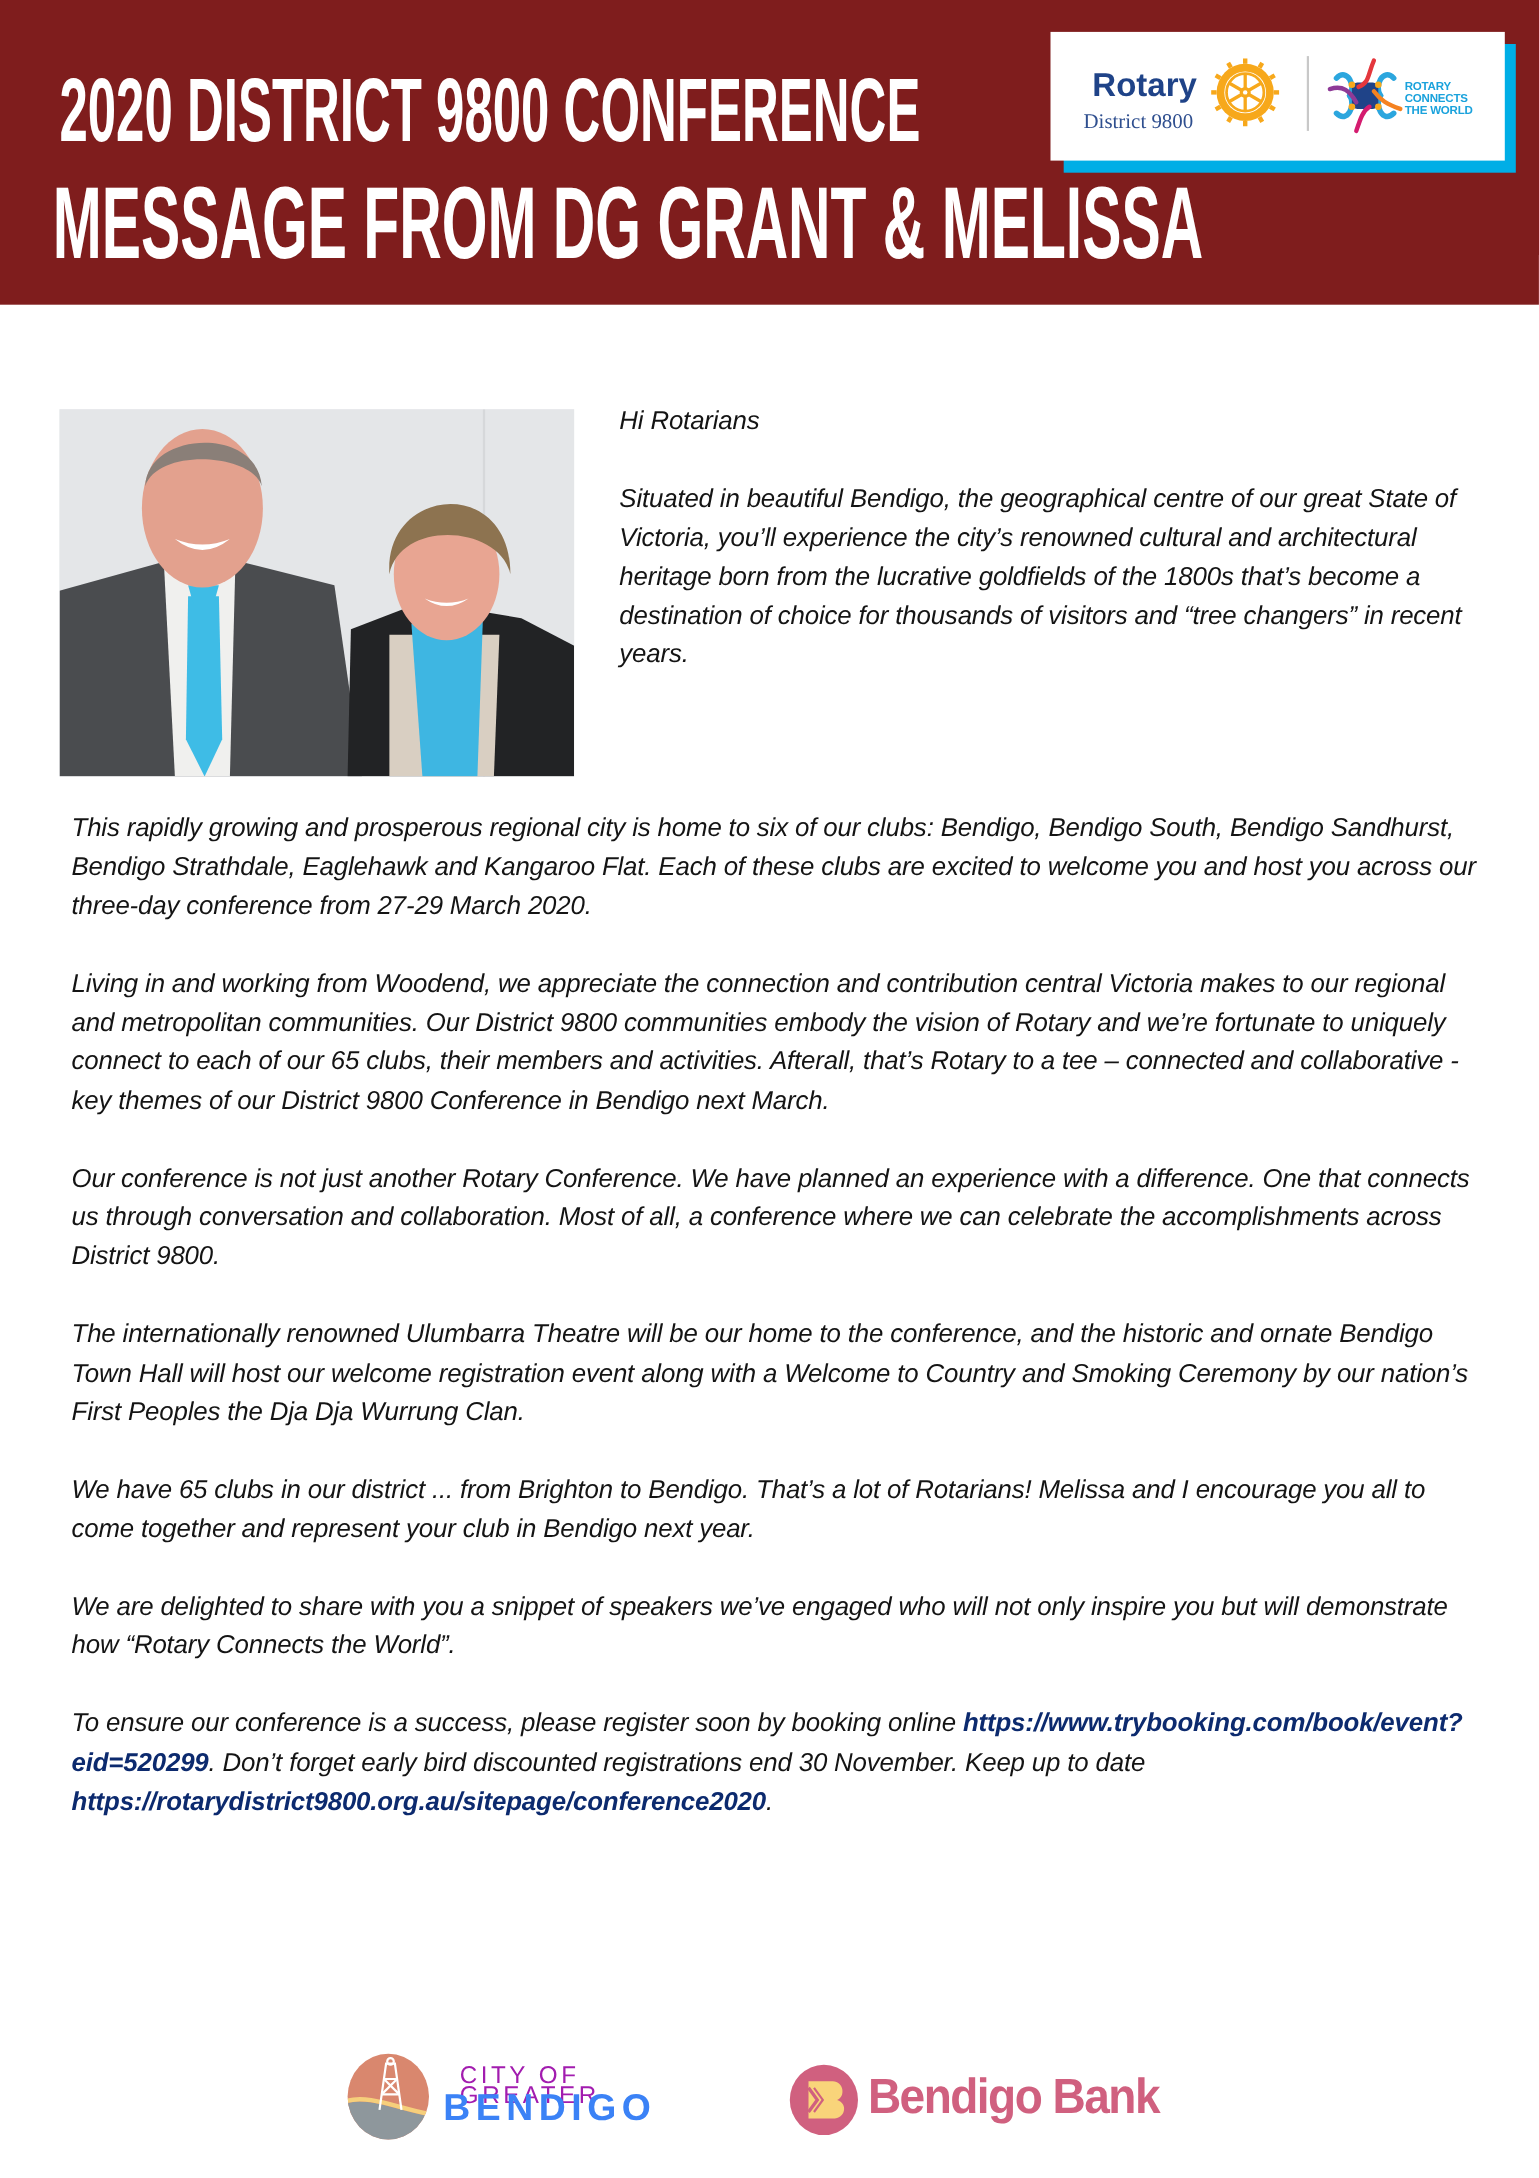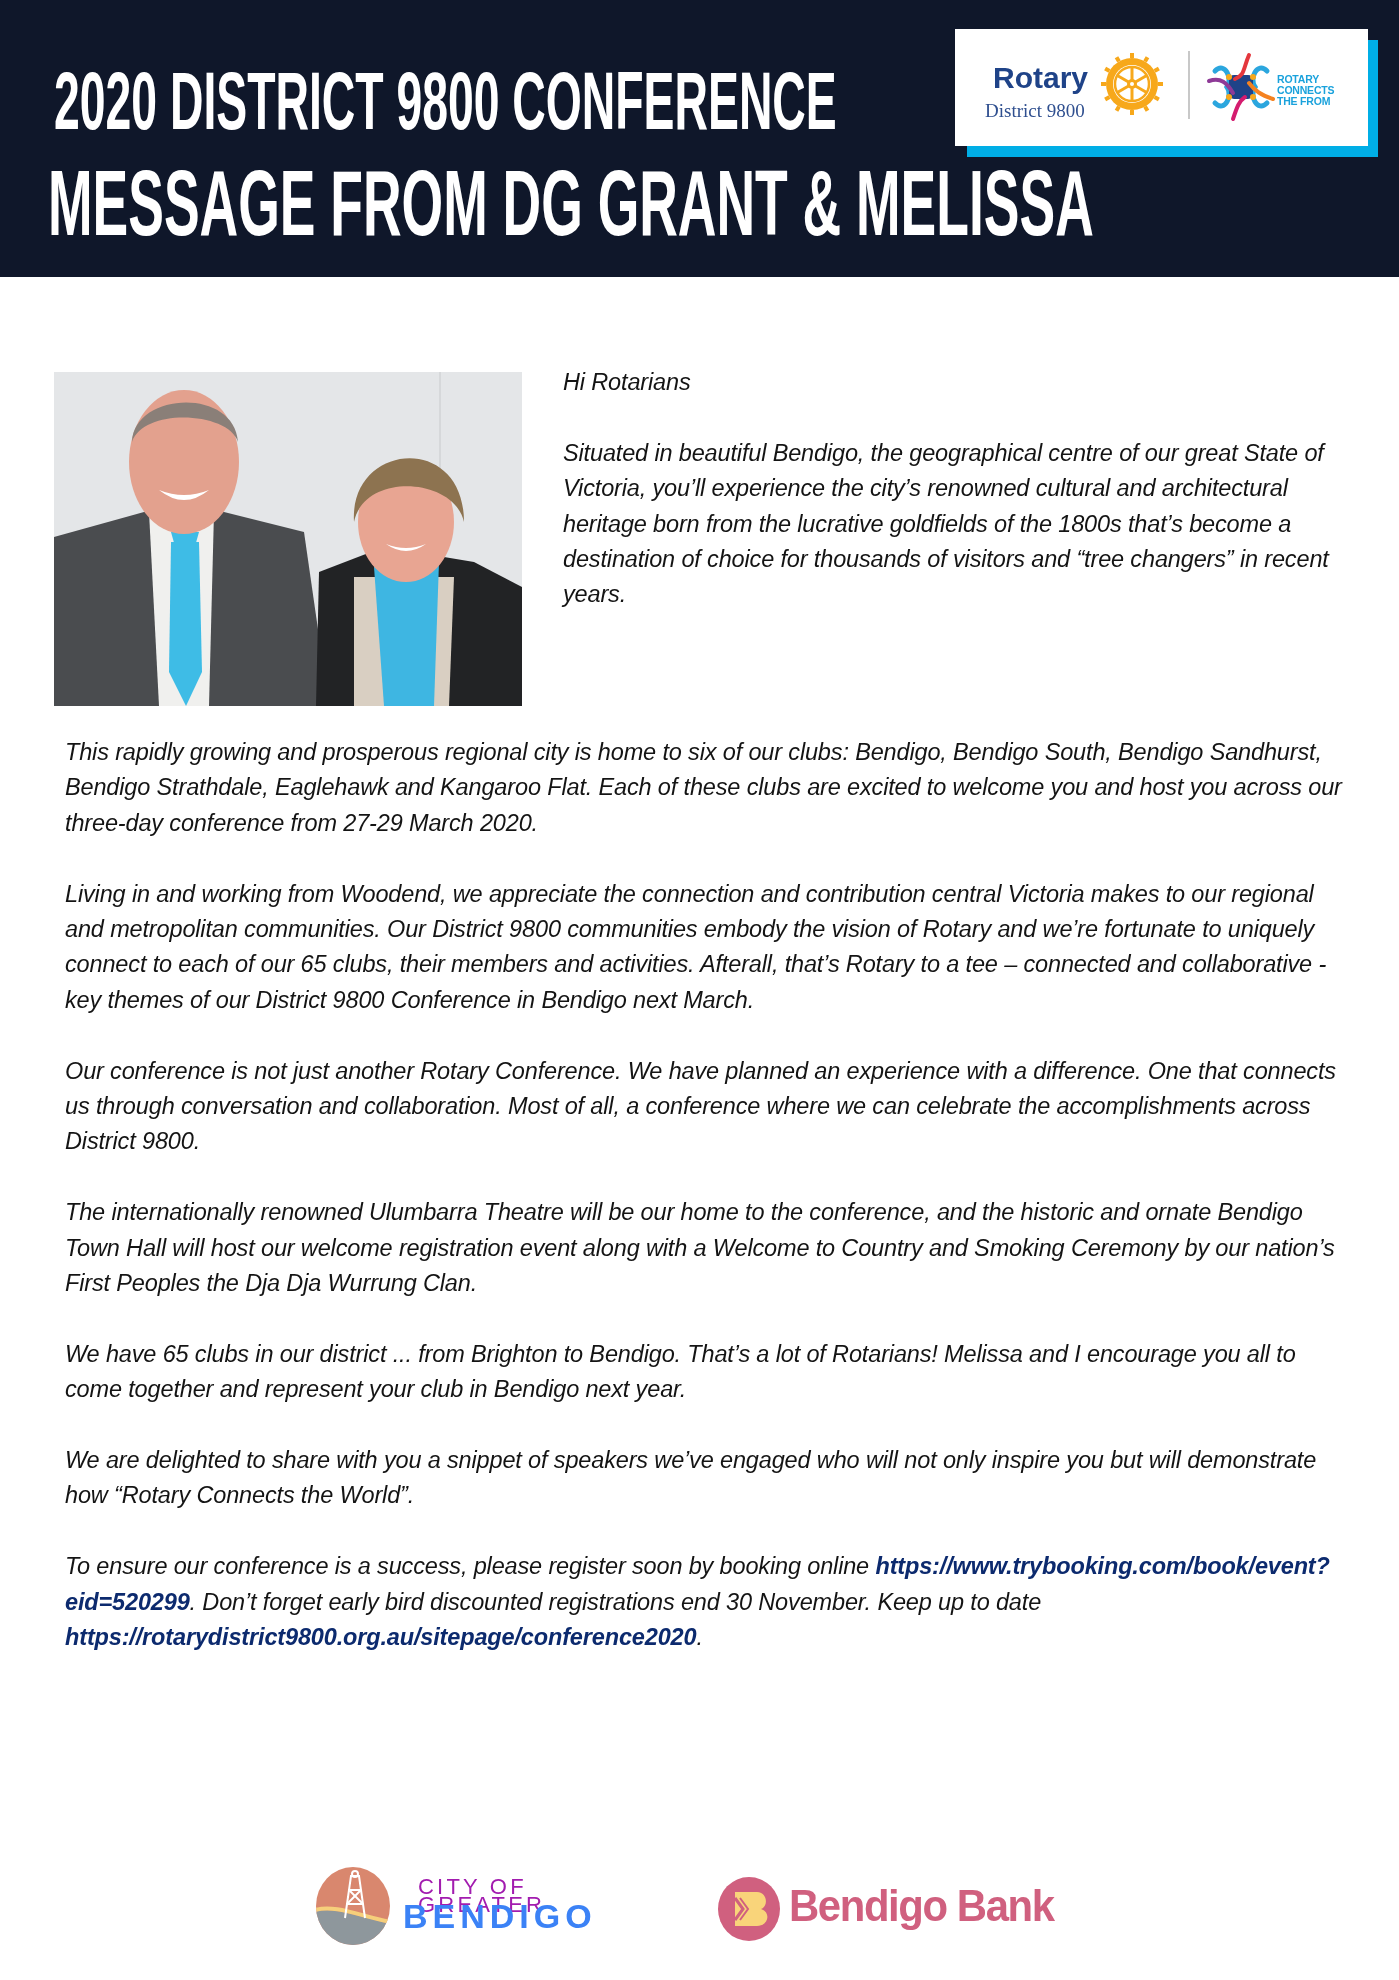--- a/index.html
+++ b/index.html
@@ -1,19 +1,19 @@
 <!DOCTYPE html>
 <html><head>
   <meta charset="utf-8">
   <style>
     html, body { margin: 0; padding: 0; background: #ffffff; }
     body { width: 1399px; height: 1980px; position: relative; overflow: hidden;
            font-family: "Liberation Sans", sans-serif; color: #111111; }
 
-    .header { position: absolute; left: 0; top: 0; width: 1399px; height: 277px; background: #0f172a; }
+    .header { position: absolute; left: 0; top: 0; width: 1399px; height: 277px; background: #7f1d1d; }
     .title-line { position: absolute; color: #ffffff; font-family: "Liberation Sans", sans-serif; font-weight: bold;
                   white-space: nowrap; transform-origin: 0 0; letter-spacing: 0px; }
     .title-1 { left: 54px; top: 60px; font-size: 82px; line-height: 82px; transform: scale(0.565, 1); }
     .title-2 { left: 48px; top: 157px; font-size: 93px; line-height: 93px; transform: scale(0.575, 1); }
 
     .logo-shadow { position: absolute; left: 967px; top: 40px; width: 411px; height: 117px; background: #00AEE6; }
     .logo-box { position: absolute; left: 955px; top: 29px; width: 413px; height: 117px; background: #ffffff; }
     .rotary-word { position: absolute; left: 38px; top: 34px; font-size: 30px; font-weight: bold; color: #1F4388; line-height: 30px; }
     .rotary-district { position: absolute; left: 30px; top: 72px; font-size: 19px; color: #2F4F8F; line-height: 20px; font-family: Liberation Serif, serif; }
     .rotary-wheel { position: absolute; left: 146px; top: 24px; width: 62px; height: 62px; }
@@ -91,21 +91,21 @@
       <path d="M68 48 C56 44, 50 40, 44 32" stroke="#F58220" stroke-width="4" fill="none" stroke-linecap="round"></path>
       <path d="M28 68 C32 56, 34 50, 40 46" stroke="#D41C6F" stroke-width="4" fill="none" stroke-linecap="round"></path>
       <circle cx="24" cy="26" r="3" fill="#F7A81B"></circle>
         <circle cx="48" cy="26" r="3" fill="#F7A81B"></circle>
       <circle cx="24" cy="46" r="3" fill="#F7A81B"></circle>
         <circle cx="48" cy="46" r="3" fill="#F7A81B"></circle>
     </svg>
     <div class="rcw-text">
       <div>ROTARY</div>
       <div>CONNECTS</div>
-      <div>THE FROM</div>
+      <div>THE WORLD</div>
     </div>
   </div>
 </div>
 
 <div class="photo">
   <svg width="468" height="334" viewBox="0 0 468 334">
     <rect width="468" height="334" fill="#E4E6E8"></rect>
     <rect x="385" y="0" width="2" height="334" fill="#d6d8da"></rect>
 
     <path d="M0 165 L90 140 L150 135 L250 160 L275 334 L0 334 Z" fill="#4a4c4f"></path>

